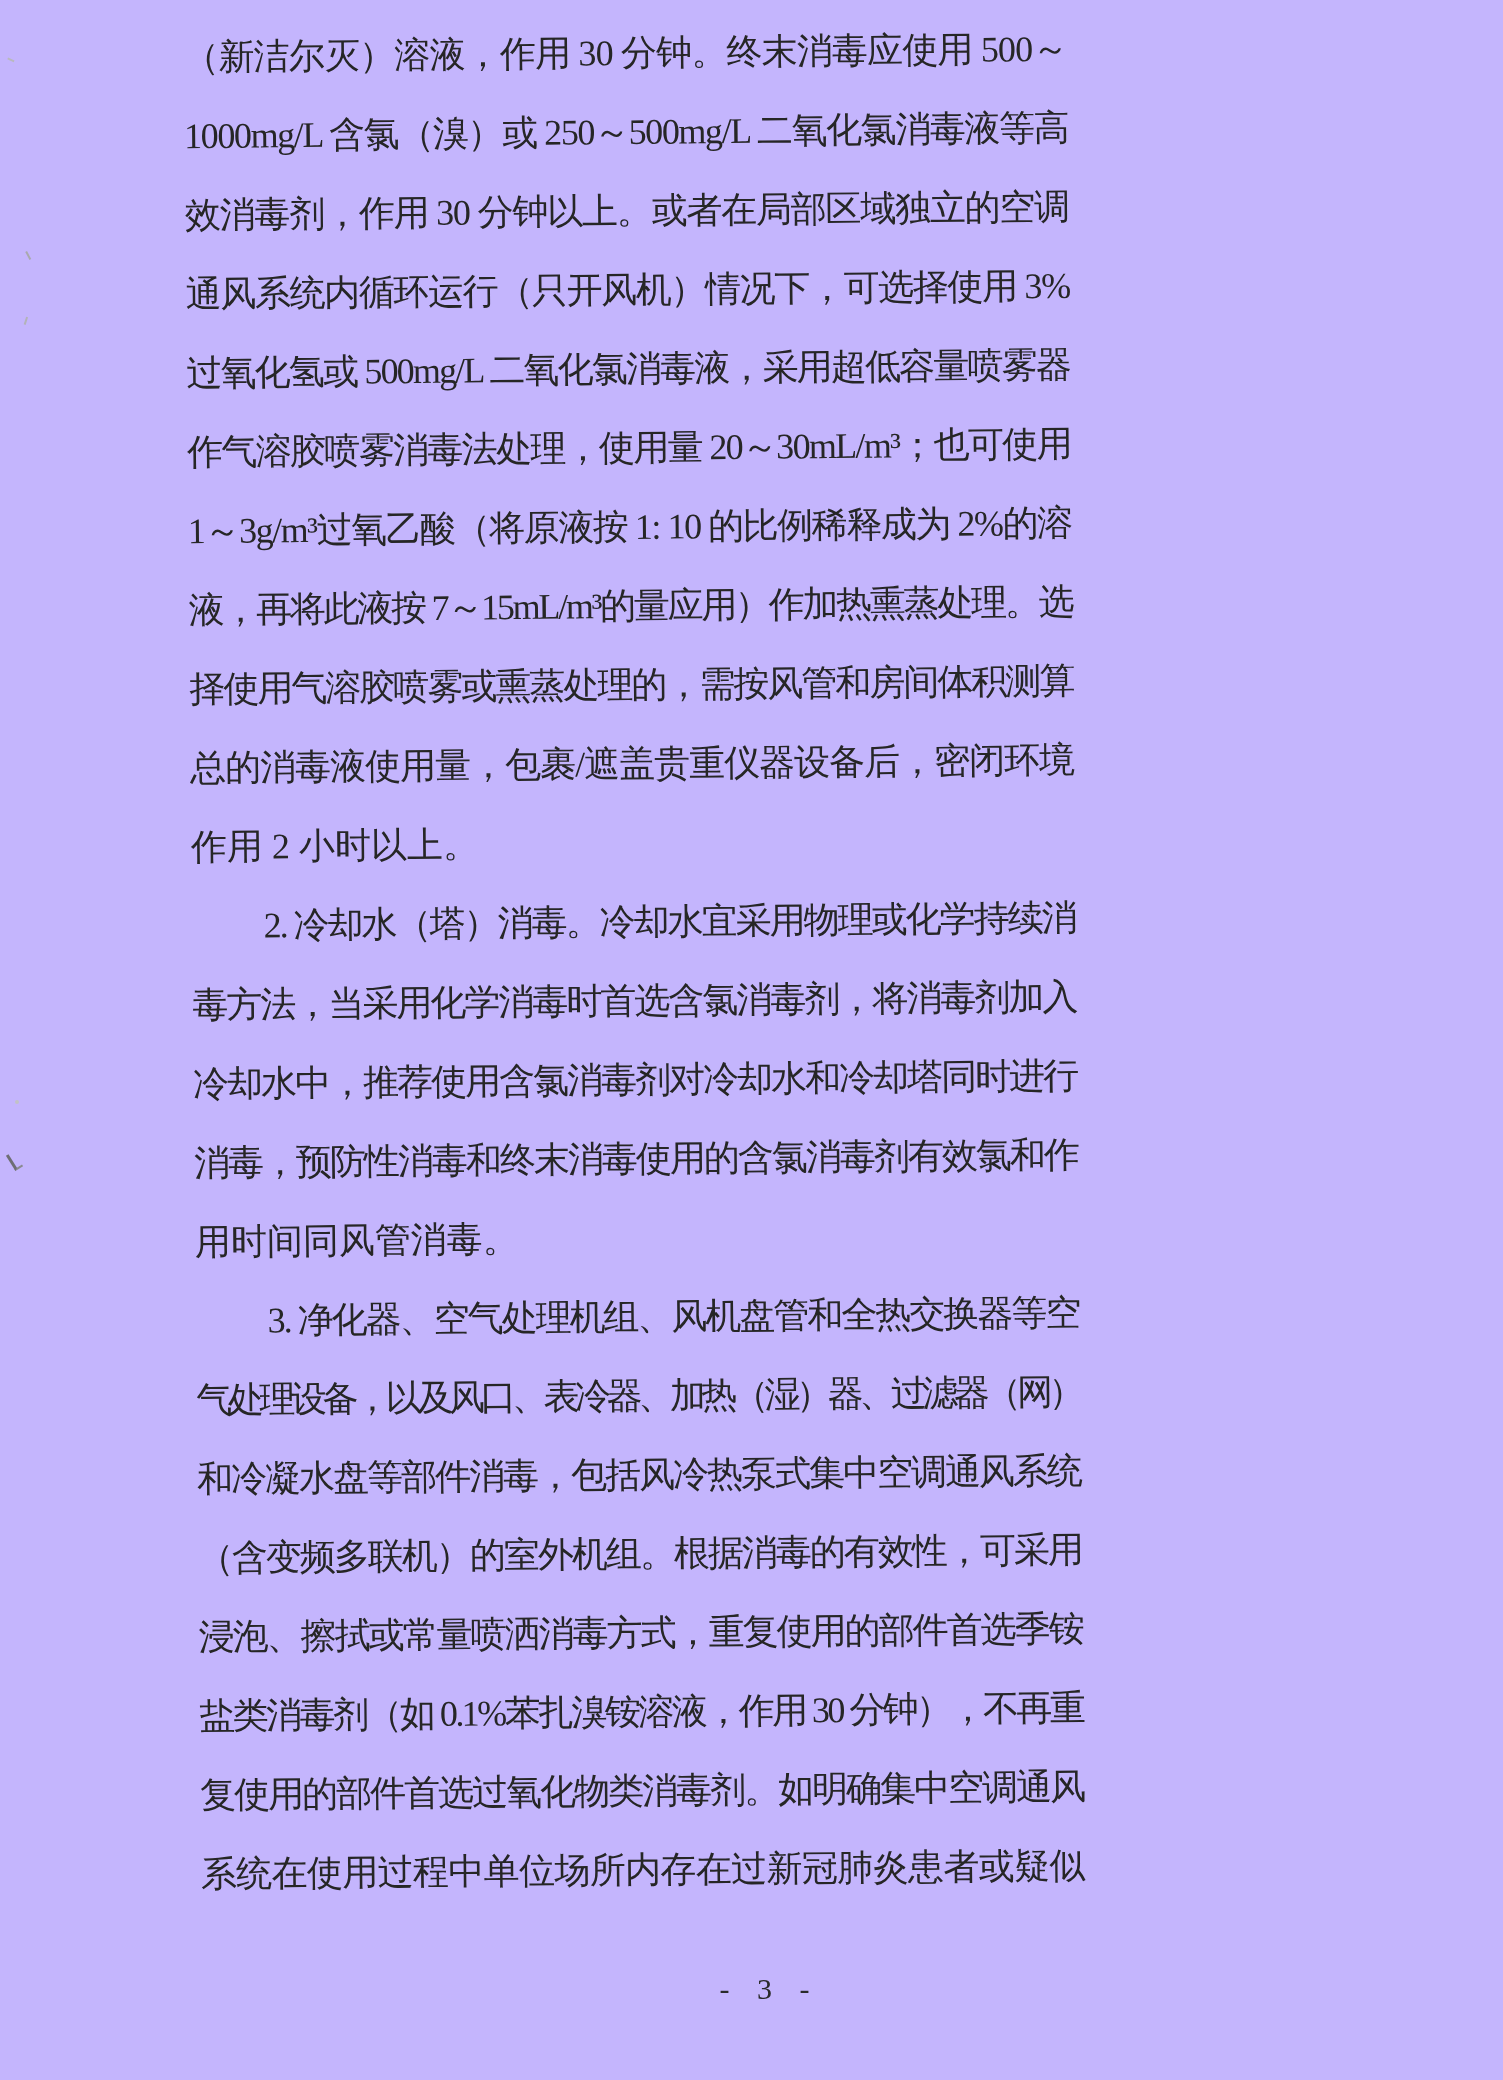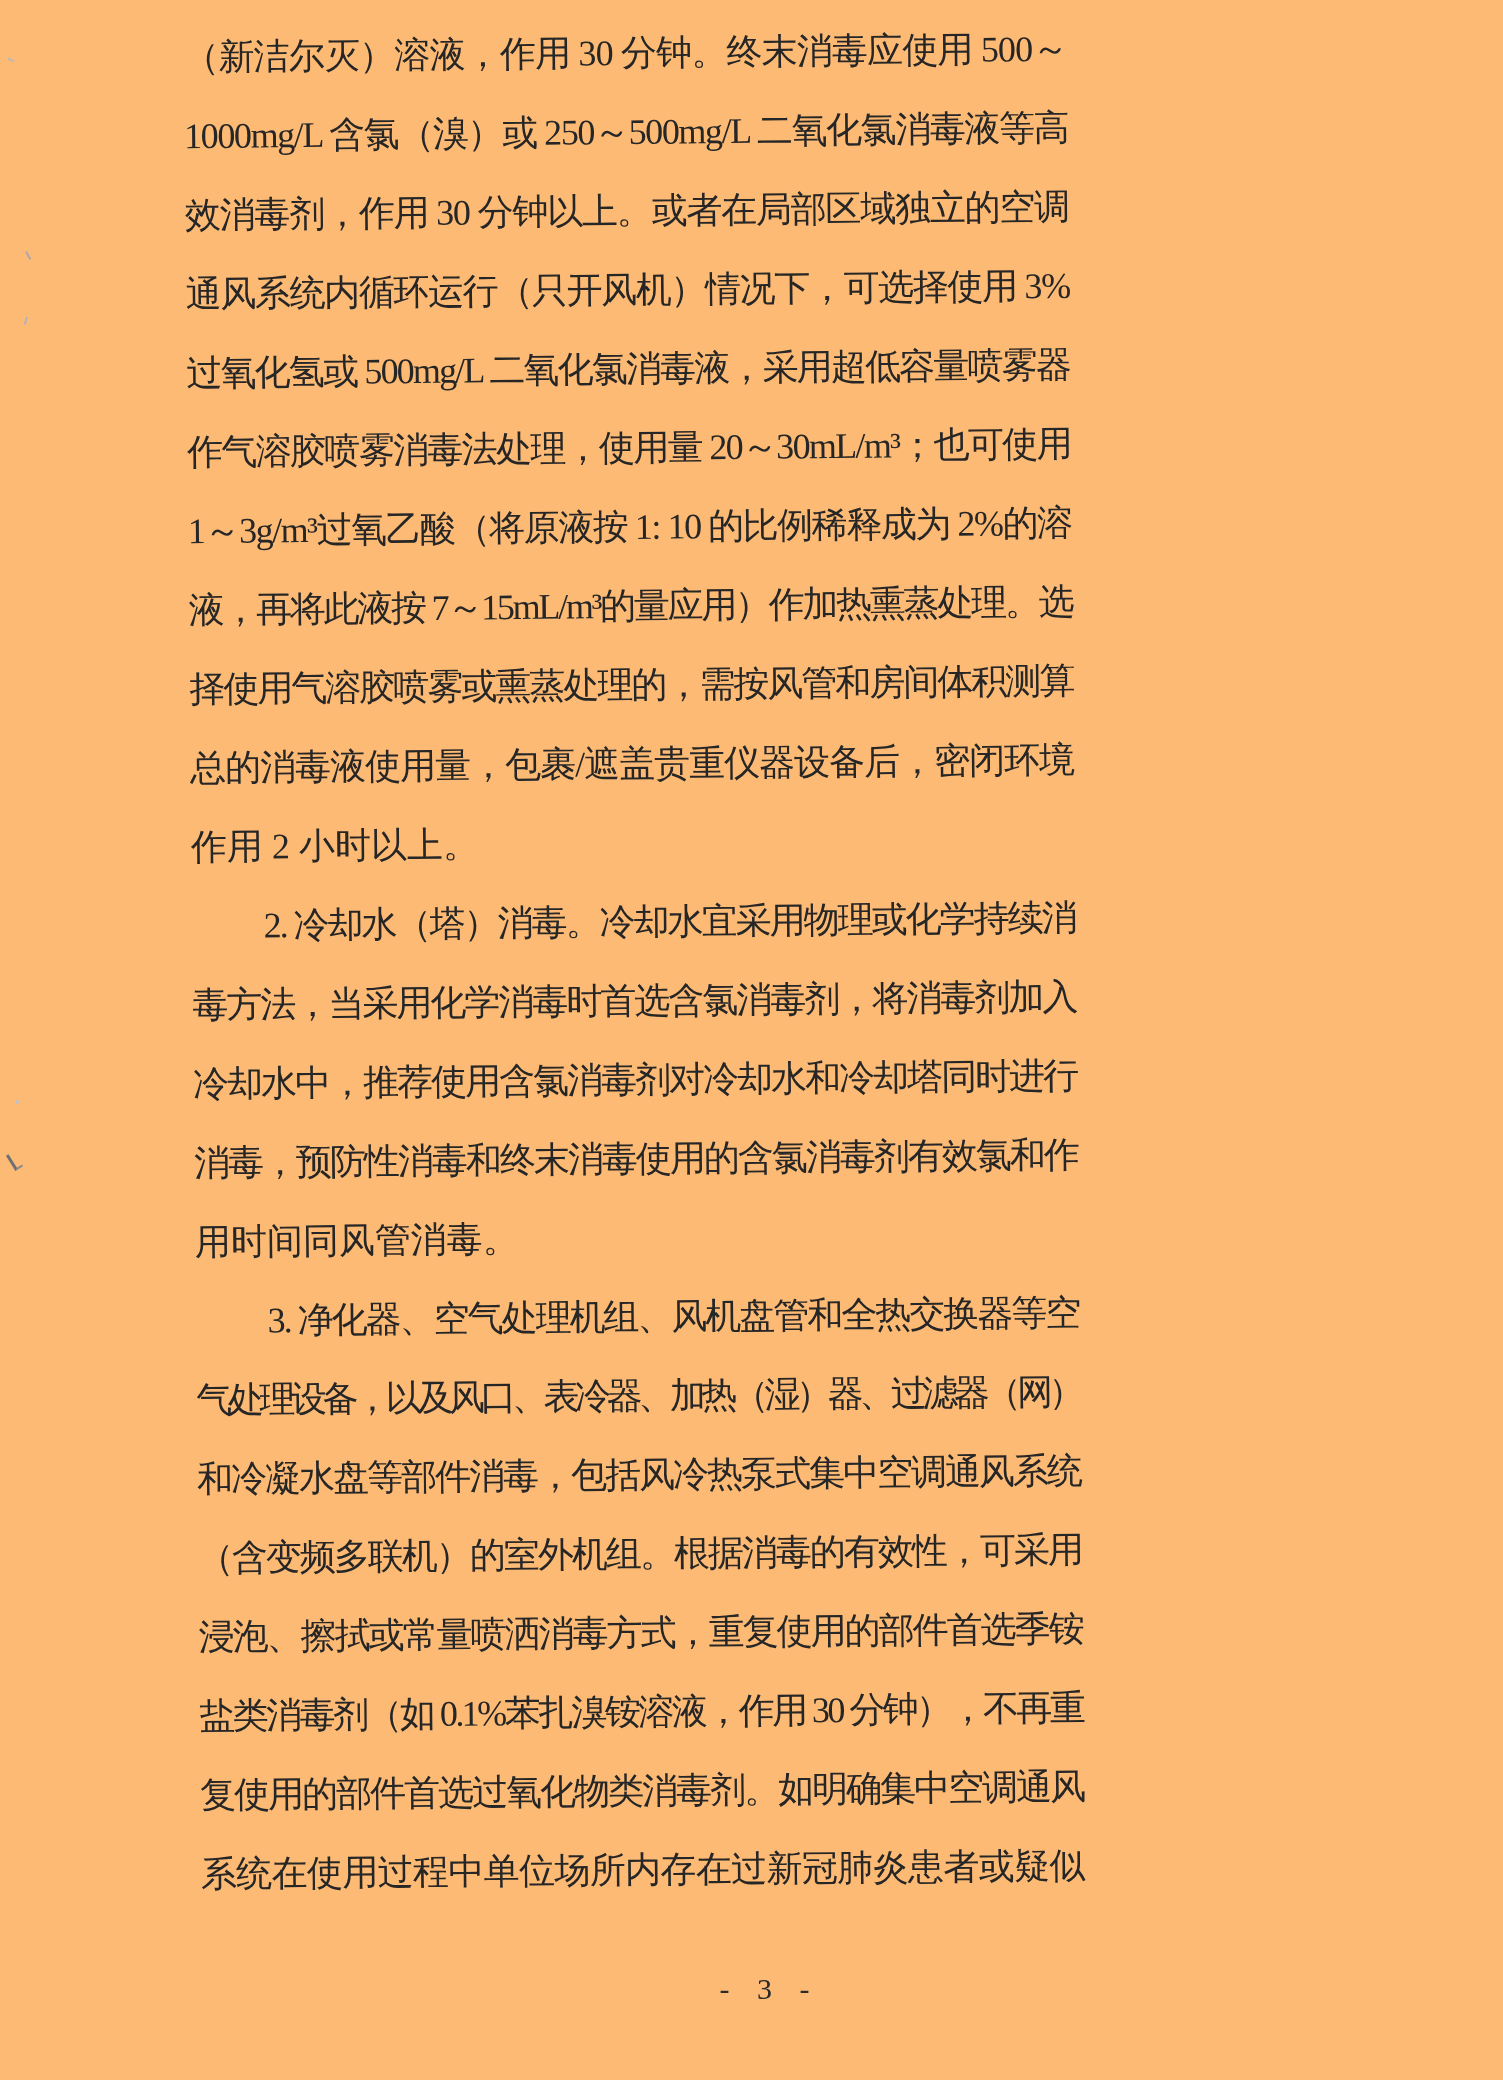--- a/index.html
+++ b/index.html
@@ -10,21 +10,21 @@
   body {
     width: 1503px;
     height: 2080px;
     position: relative;
     overflow: hidden;
     font-family: "Liberation Serif", "DejaVu Serif", serif;
   }
   .page {
     position: absolute;
     inset: 0;
-    background: #fdba74;
+    background: #c4b5fd;
   }
   .text-block {
     position: absolute;
     left: 183px;
     top: 14px;
     width: 884px;
     transform: rotate(-0.55deg);
     transform-origin: 50% 0;
     color: #262626;
   }

